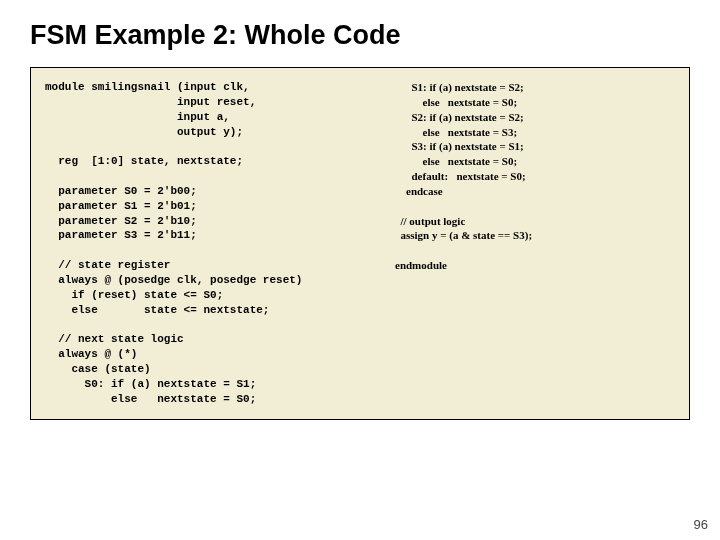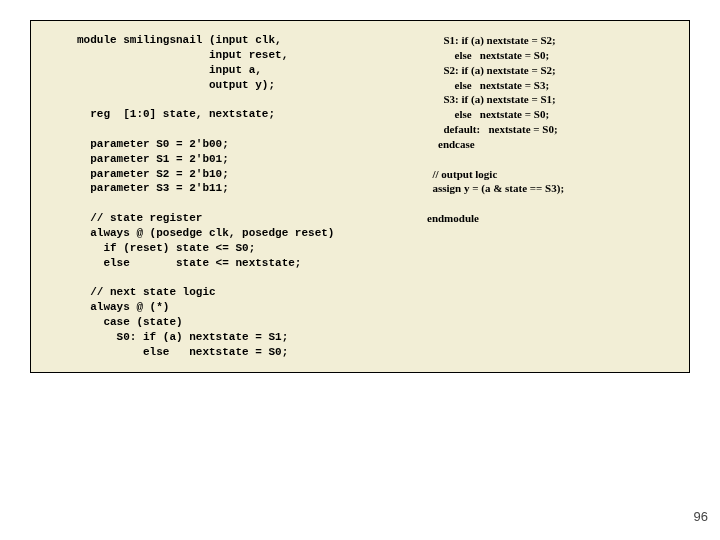--- a/index.html
+++ b/index.html
@@ -37,38 +37,38 @@
   .col {
     white-space: pre;
     font-family: "Consolas", "Courier New", monospace;
     font-size: 11px;
     line-height: 1.35;
     color: #000;
     font-weight: bold;
   }
   .col1 {
     flex: 0 0 330px;
-    margin-left: 32px;
   }
   .col2 {
     flex: 1;
     font-family: Liberation Serif, serif;
   }
   .page-num {
     position: absolute;
-    bottom: 16px;
+    bottom: 8px;
     right: 12px;
     font-size: 13px;
     color: #444;
   }
 </style>
 </head>
 <body>
 
 <div class="slide">
+  <div class="title">FSM Example 2: Whole Code</div>
 
   <div class="code-box">
     <div class="code-columns">
       <div class="col col1">module smilingsnail (input clk, 
                     input reset, 
                     input a, 
                     output y);
 
   reg  [1:0] state, nextstate;
 

